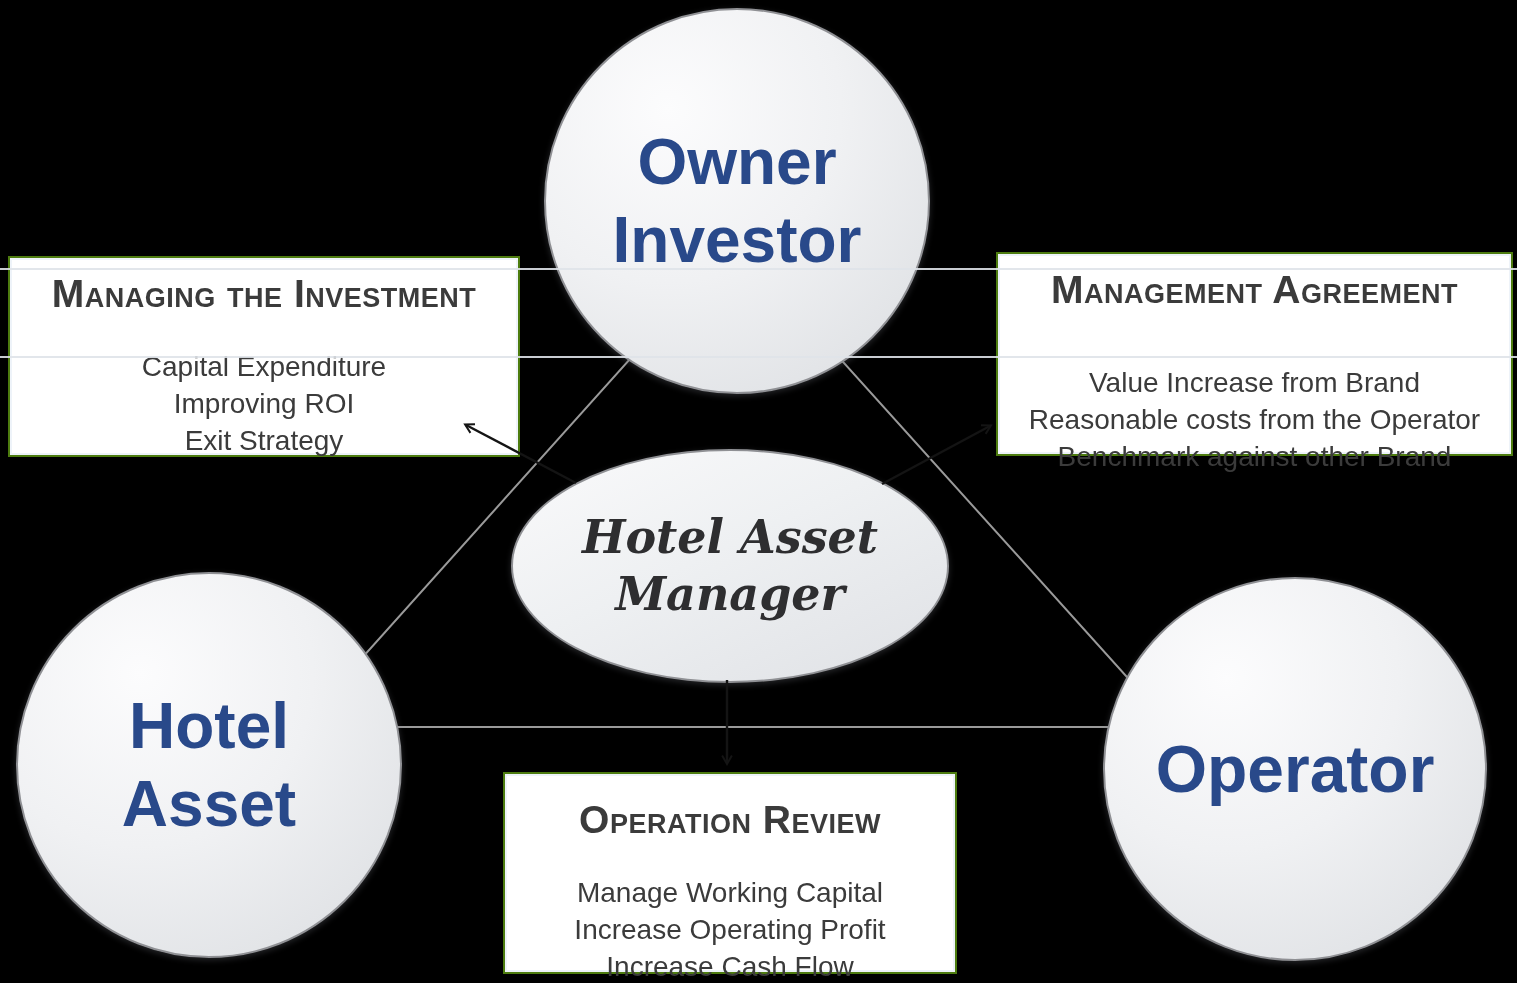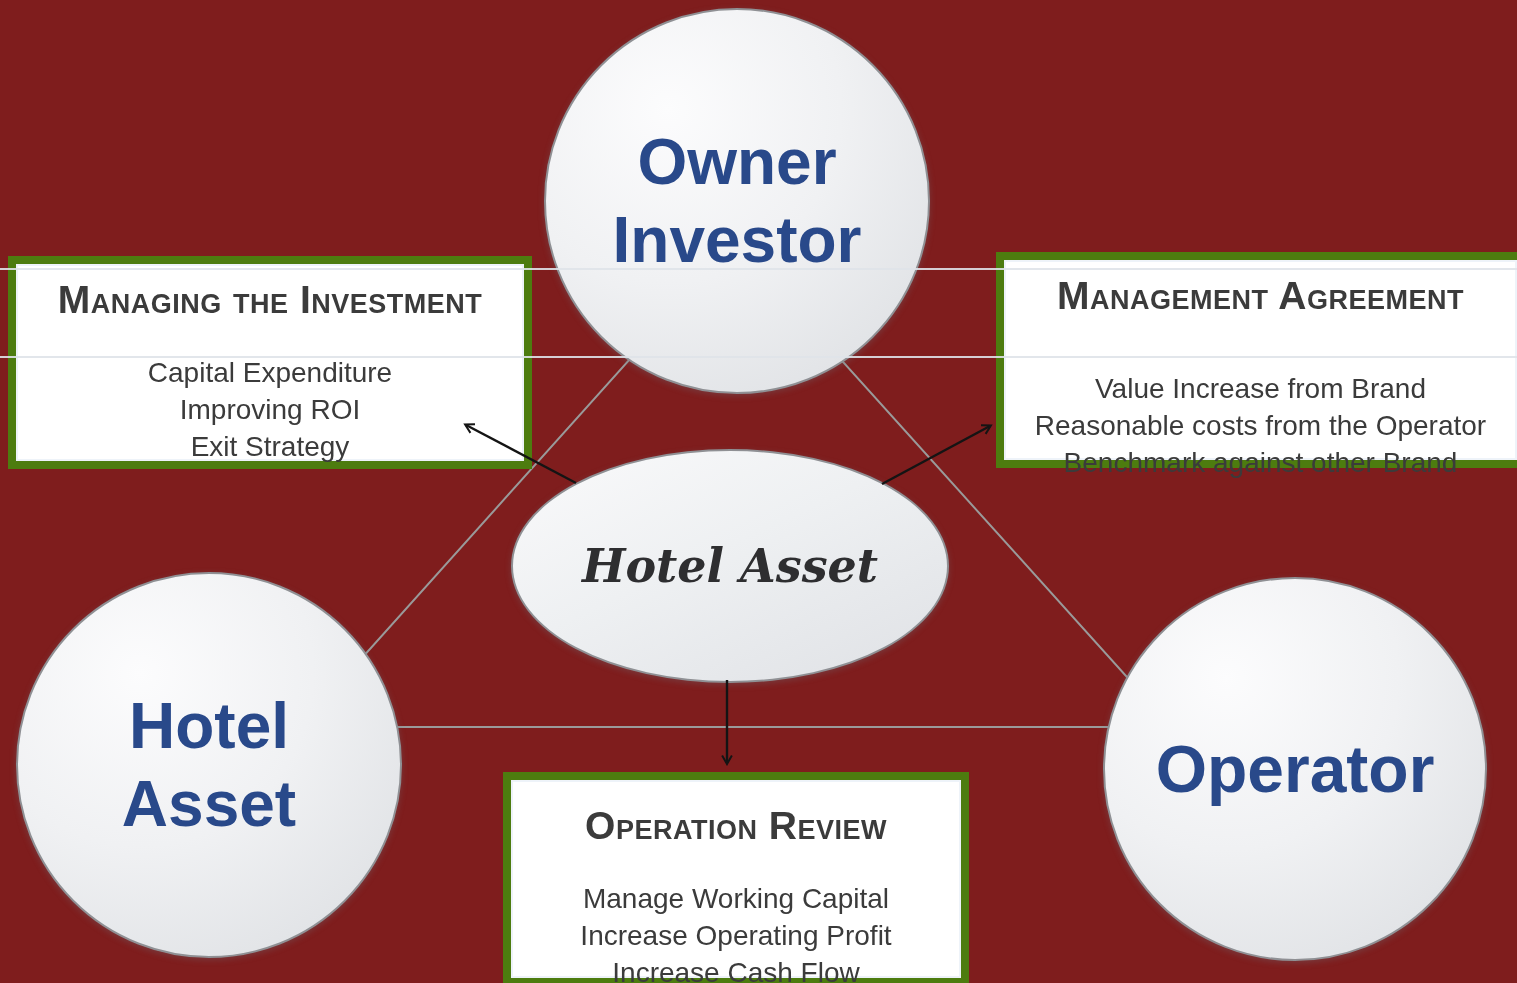--- a/index.html
+++ b/index.html
@@ -1,19 +1,19 @@
 <!DOCTYPE html>
 <html><head>
 <meta charset="utf-8">
 <style>
   html,body{margin:0;padding:0;background:#ffffff;}
   #canvas{
     position:relative;
     width:1517px;height:983px;
-    background:#7f1d1d;
+    background:#000000;
     overflow:hidden;
     font-family:"Liberation Sans", sans-serif;
   }
   svg.layer{position:absolute;left:0;top:0;width:1517px;height:983px;}
   #connector-layer{z-index:1;}
   #arrow-layer{z-index:4;}
 
   
   .circle{
     position:absolute;
@@ -55,21 +55,21 @@
     font-weight:bold;
     color:#2e2e30;
     font-size:46px;
     line-height:57px;
   }
 
   
   .infobox{
     position:absolute;
     background:#ffffff;
-    border:8px solid #4d7c0f;
+    border:2px solid #4d7c0f;
     box-shadow:inset 0 0 0 2px #eef3f9;
     display:flex;flex-direction:column;
     align-items:center;justify-content:flex-start;
     text-align:center;
     z-index:3;
   }
   .infobox .title{
     font-variant:small-caps;
     font-weight:bold;
     font-size:39px;
@@ -124,20 +124,21 @@
 
   <div class="circle" id="circle-operator">
     <div class="label">
       <div>Operator</div>
     </div>
   </div>
 
   <div id="ellipse-ham">
     <div class="label">
       <div>Hotel Asset</div>
+      <div>Manager</div>
     </div>
   </div>
 
   <div class="infobox" id="box-managing">
     <div class="title">Managing the Investment</div>
     <div class="items">
       <div>Capital Expenditure</div>
       <div>Improving ROI</div>
       <div>Exit Strategy</div>
     </div>

